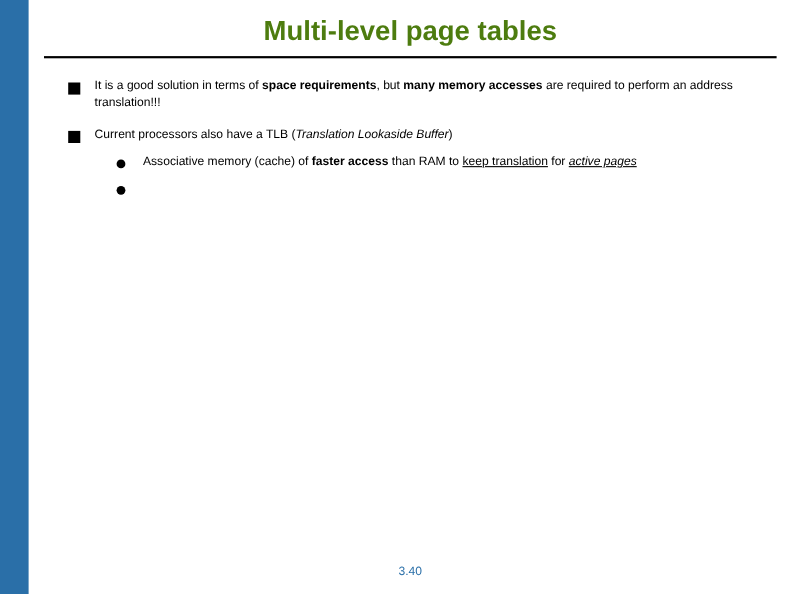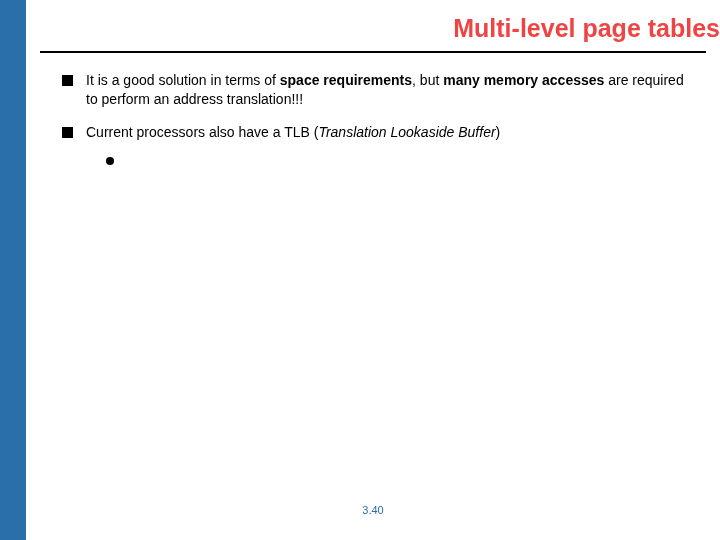--- a/index.html
+++ b/index.html
@@ -23,35 +23,35 @@
   }
   .slide {
     position: absolute;
     left: 26px;
     top: 0;
     width: 694px;
     height: 540px;
     box-sizing: border-box;
   }
   .title {
-    text-align: right;
+    text-align: center;
     font-size: 25px;
     font-weight: bold;
-    color: #ef4444;
+    color: #4d7c0f;
     margin-top: 14px;
     margin-bottom: 8px;
   }
   .hr {
     border: none;
     border-top: 2px solid #000;
     margin: 0 14px 18px 14px;
   }
   .content {
     padding: 0 28px 0 36px;
-    font-size: 14px;
+    font-size: 11px;
     line-height: 1.35;
   }
   .lvl1 {
     position: relative;
     padding-left: 24px;
     margin-bottom: 14px;
   }
   .lvl1::before {
     content: "";
     position: absolute;
@@ -90,21 +90,21 @@
     height: 0;
     border-top: 5px solid transparent;
     border-bottom: 5px solid transparent;
     border-left: 7px solid #2a6fa8;
   }
   .b { font-weight: bold; }
   .i { font-style: italic; text-align: right; }
   .u { text-decoration: underline; }
   .pagenum {
     position: absolute;
-    bottom: 24px;
+    bottom: 14px;
     left: 0;
     width: 100%;
     text-align: center;
     font-size: 11px;
     color: #2a6fa8;
   }
 </style>
 </head>
 <body>
 
@@ -117,20 +117,23 @@
 
   <div class="content">
 
     <div class="lvl1">
       <span>It is a good solution in terms of </span><span class="b">space requirements</span><span>, but </span><span class="b">many memory accesses</span><span> are required to perform an address translation!!!</span>
     </div>
 
     <div class="lvl1">
       <span>Current processors also have a TLB (</span><span class="i">Translation Lookaside Buffer</span><span>)</span>
 
+      <div class="lvl2">
+        <span>Associative memory (cache) of </span><span class="b">faster access</span><span> than RAM to </span><span class="u">keep translation</span><span> for </span><span class="i u">active pages</span>
+      </div>
 
       <div class="lvl2">
 
       </div>
     </div>
 
   </div>
 
   <div class="pagenum">3.40</div>
 </div>

